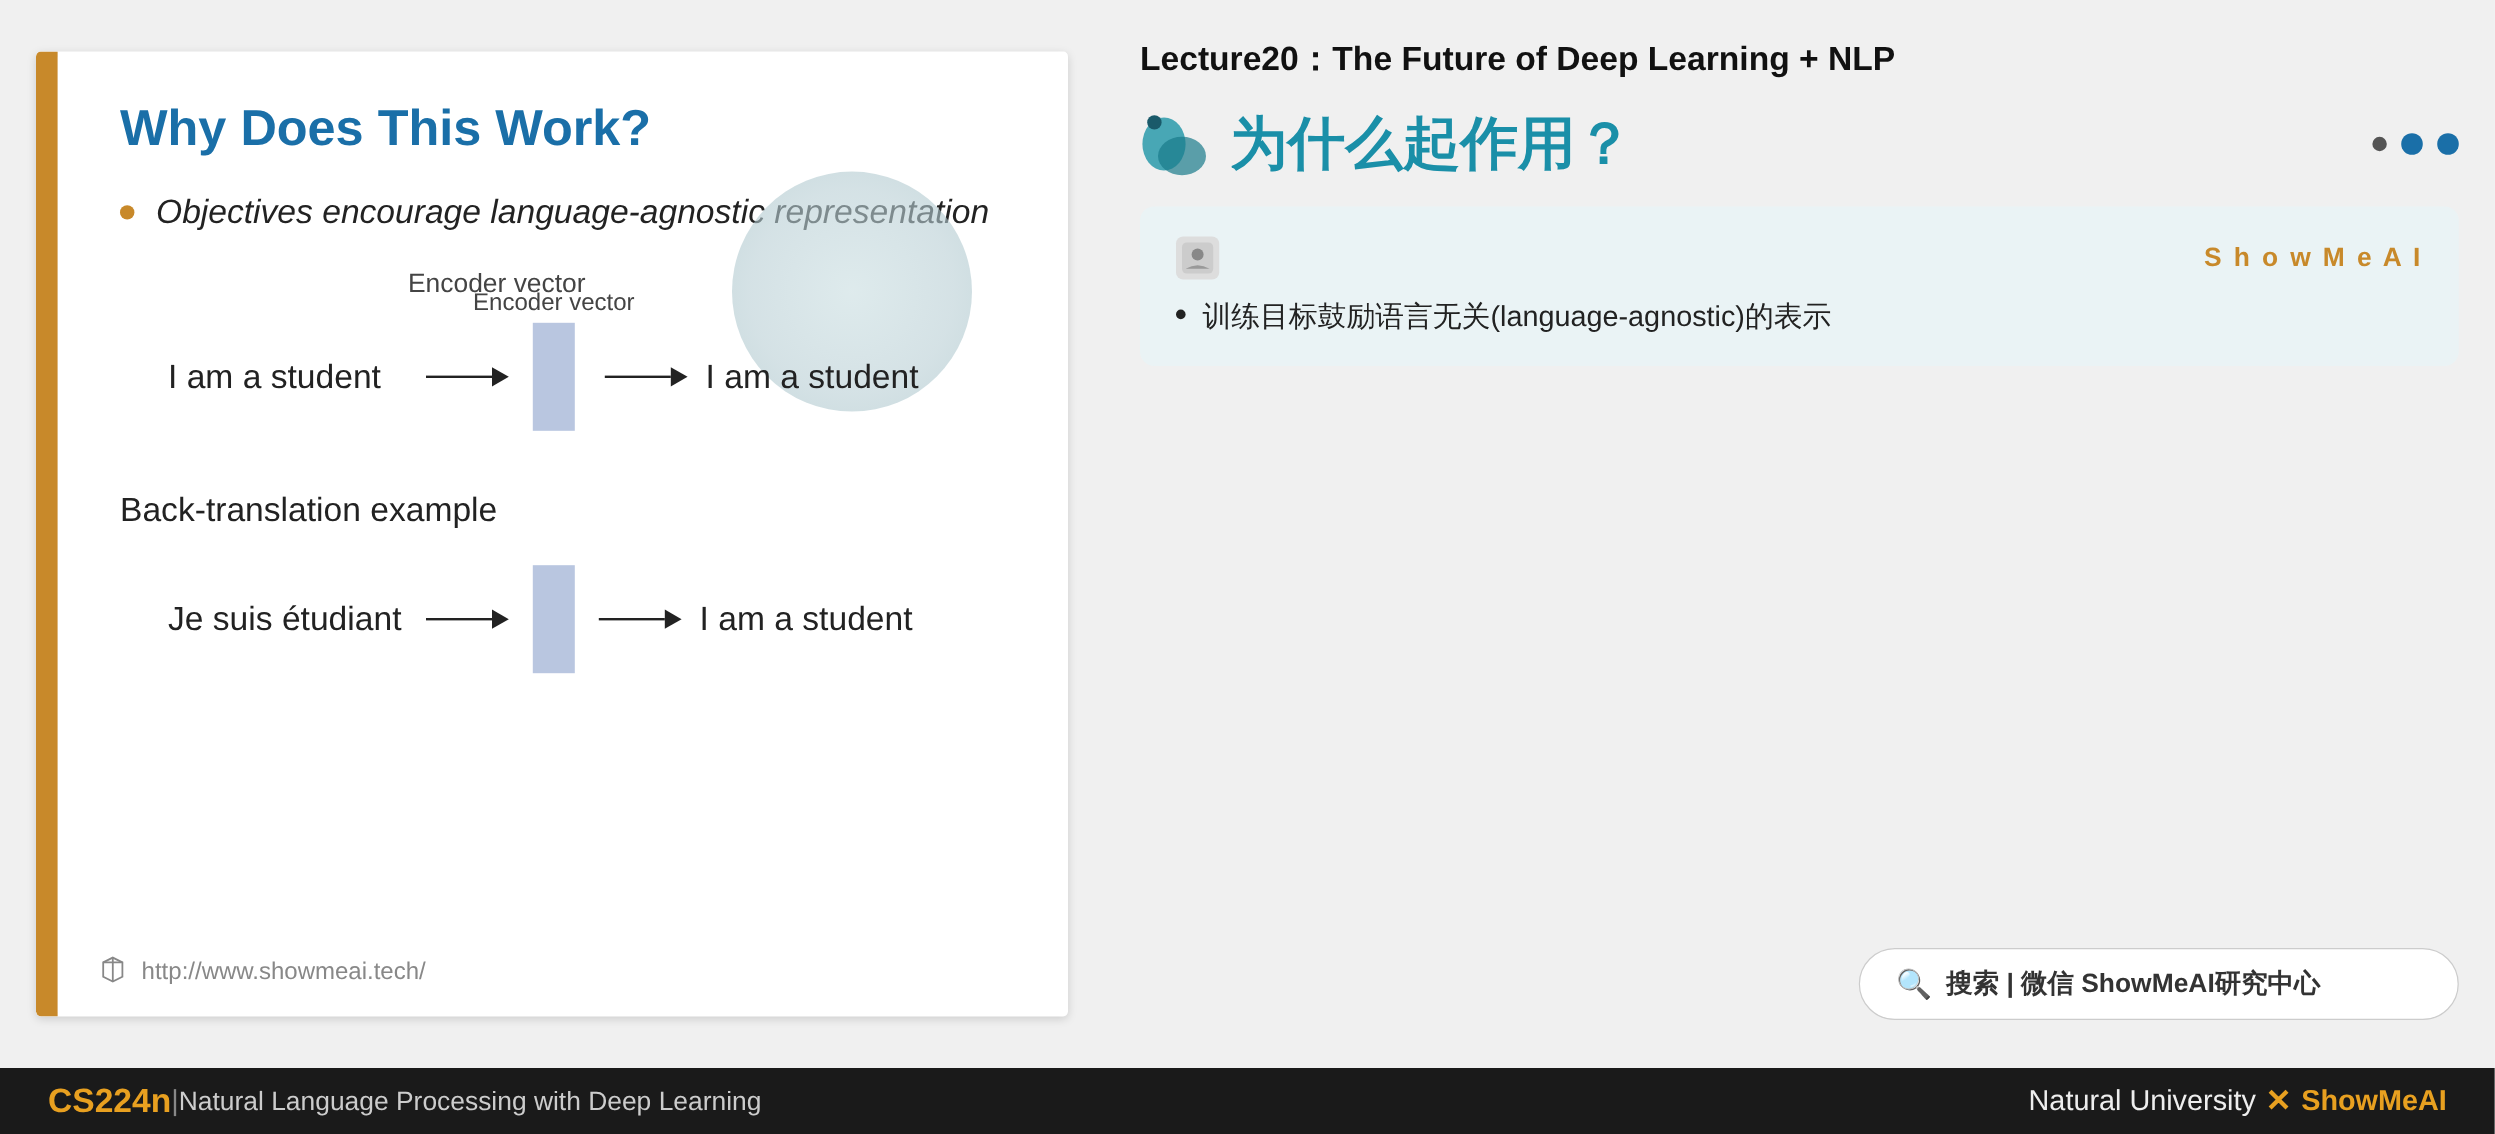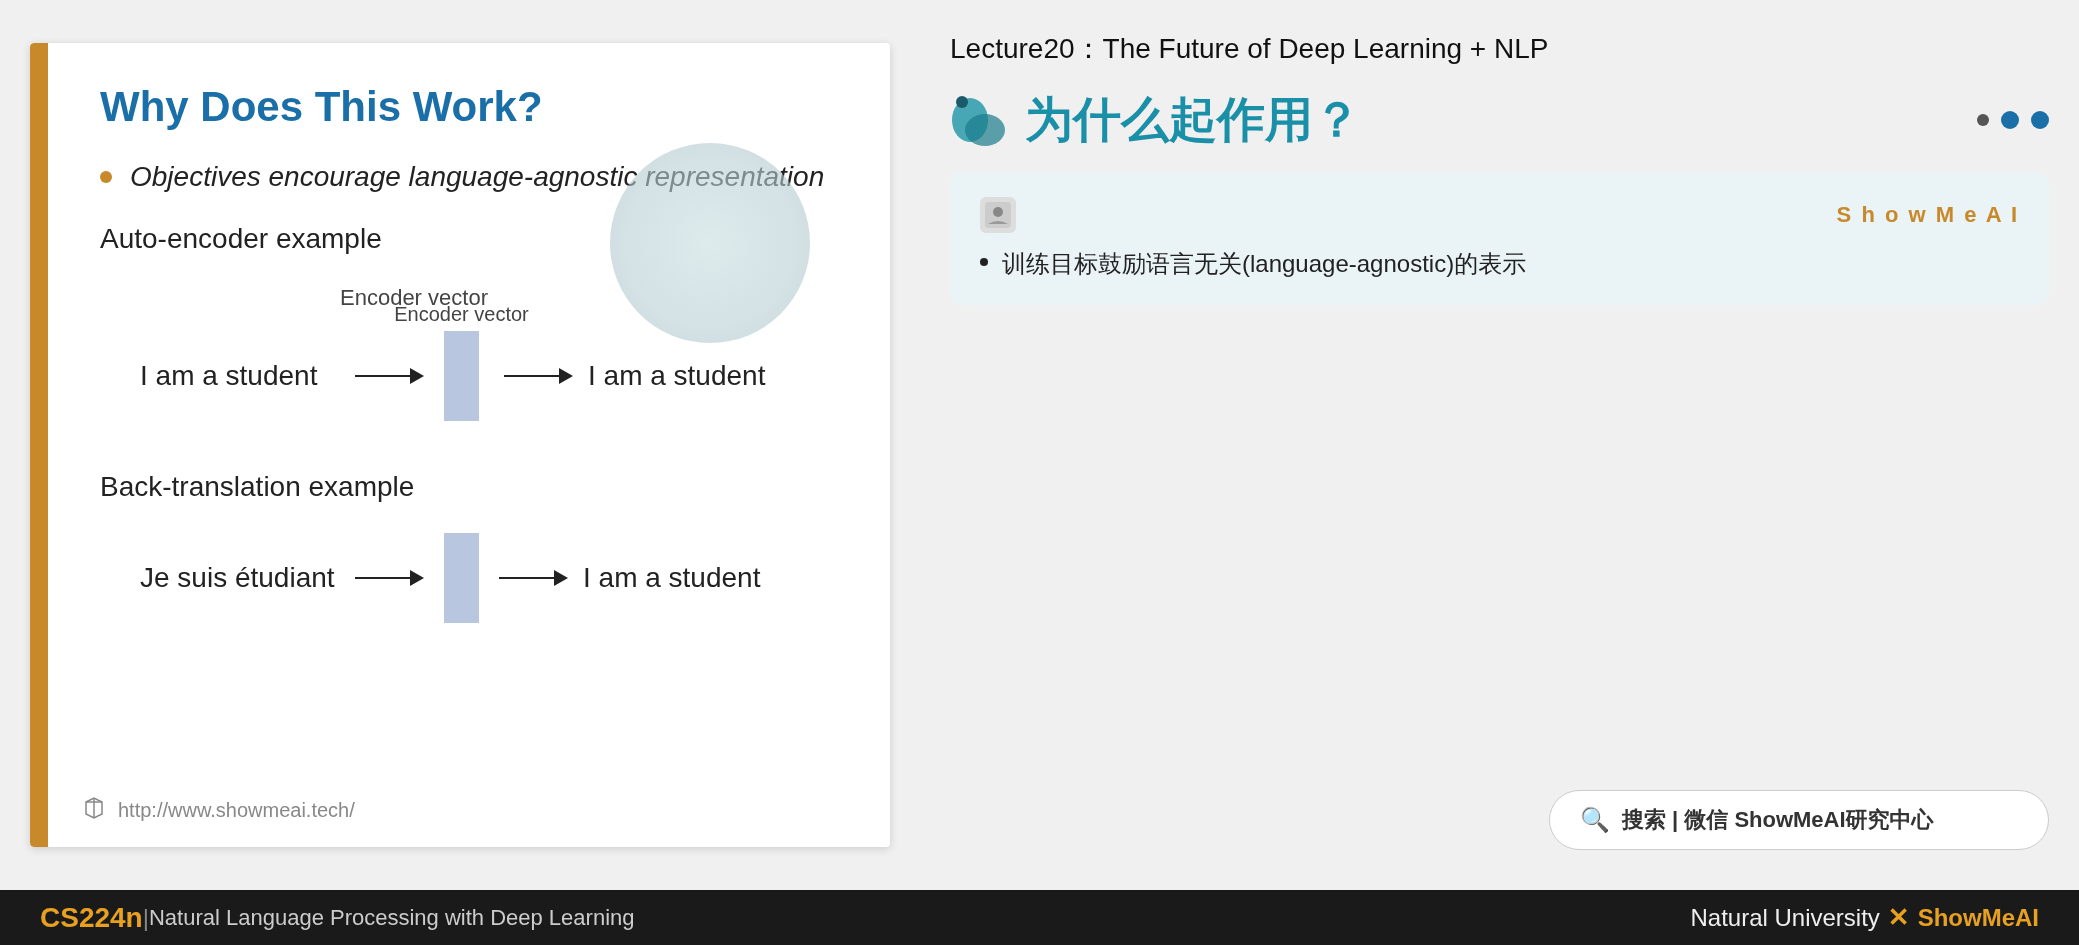--- a/index.html
+++ b/index.html
@@ -151,21 +151,21 @@
     
     .right-panel {
       flex: 1;
       padding: 20px 30px;
       display: flex;
       flex-direction: column;
     }
 
     .lecture-title {
       font-size: 28px;
-      font-weight: normal;
+      font-weight: bold;
       color: #111;
       margin-bottom: 20px;
       margin-top: 10px;
     }
 
     .lecture-header {
       display: flex;
       align-items: center;
       justify-content: space-between;
       margin-bottom: 20px;
@@ -353,21 +353,20 @@
       <div class="teal-circle"></div>
 
       <h1 class="slide-title">Why Does This Work?</h1>
 
       <div class="slide-bullet">
         <div class="bullet-dot"></div>
         <span>Objectives encourage language-agnostic representation</span>
       </div>
 
       <div class="slide-section">
-        <div class="section-label">Auto-encoder example</div>
 
         <div style="position: relative; margin-left: 240px; margin-bottom: 5px; font-size: 22px; color: #444;">Encoder vector</div>
 
         <div class="diagram-row">
           <span class="diagram-text">I am a student</span>
           <div style="display:flex;align-items:center;margin:0 15px;">
             <div style="width:55px;height:2px;background:#222;"></div>
             <div class="arrow-head"></div>
           </div>
           <div style="margin-right:5px;position:relative;">

